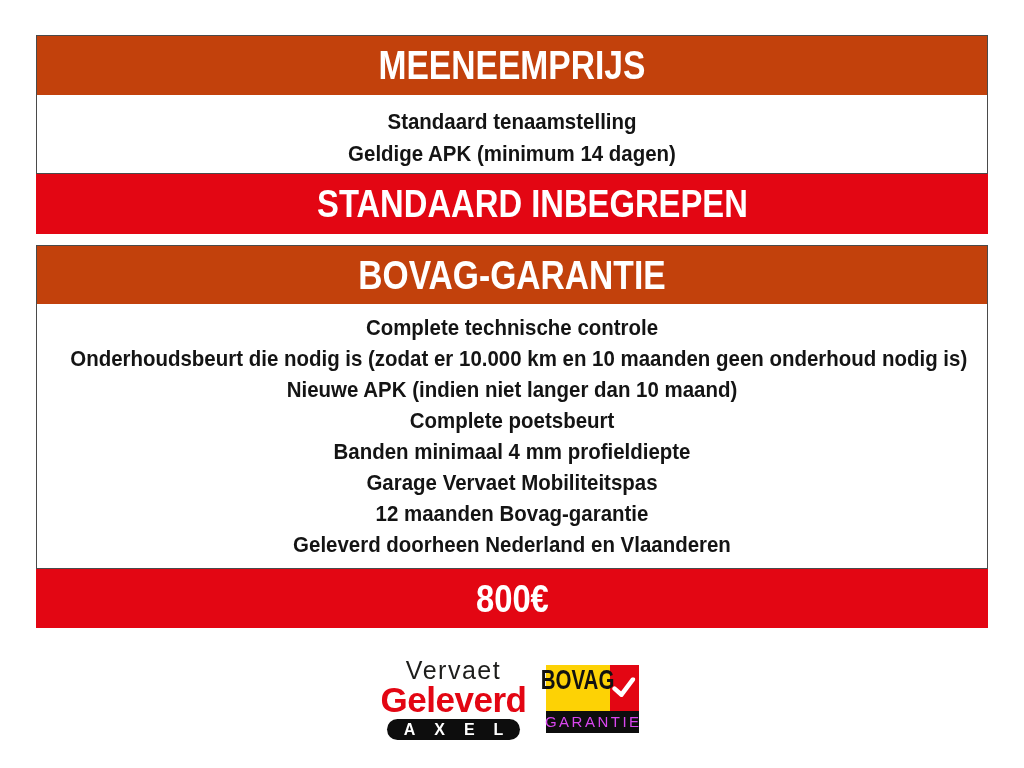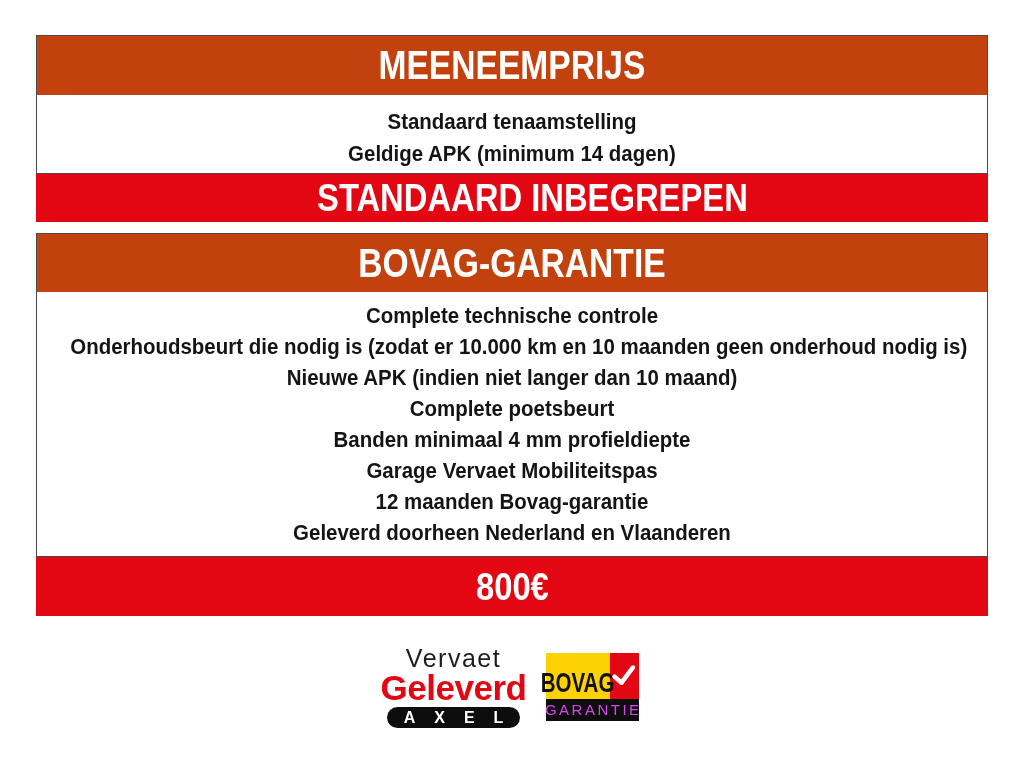--- a/index.html
+++ b/index.html
@@ -31,21 +31,21 @@
   .box2 .box-body .line { line-height: 31px; }
 
   
   .red-bar {
     background: #e30613; display: flex; align-items: center; justify-content: center;
   }
   .red-bar .bar-text {
     color: #ffffff; font-weight: 700; font-size: 39px;
     display: inline-block; transform: scaleX(0.84); transform-origin: center; white-space: nowrap;
   }
-  .red-bar.bar1 { height: 48px; padding-left: 40px; }
+  .red-bar.bar1 { height: 60px; padding-left: 40px; }
   .red-bar.bar2 { height: 59px; }
   .section-gap { height: 11px; background: #ffffff; }
 
   
   .footer { display: flex; align-items: center; justify-content: center; gap: 24px; margin-top: 29px; }
 
   .vervaet-logo { display: flex; flex-direction: column; align-items: center; width: 136px; }
   .vervaet-garage { font-size: 25px; color: #1d1d1b; letter-spacing: 1.5px; line-height: 26px; }
   .vervaet-name { font-size: 35px; font-weight: 700; color: #e30613; line-height: 33px; letter-spacing: -0.5px; }
   .axel-pill {
@@ -53,21 +53,21 @@
     display: flex; align-items: center; justify-content: center;
   }
   .axel-pill .axel-text {
     color: #ffffff; font-weight: 700; font-size: 16px; letter-spacing: 19px; margin-right: -19px;
   }
 
   .bovag-logo { width: 93px; height: 68px; display: flex; flex-direction: column; }
   .bovag-top { display: flex; height: 46px; }
   .bovag-yellow {
     width: 64px; height: 46px; background: #fdd205;
-    display: flex; align-items: flex-end; justify-content: center;
+    display: flex; align-items: flex-start; justify-content: center;
   }
   .bovag-yellow .bovag-text {
     color: #111111; font-weight: 700; font-size: 27px;
     display: inline-block; transform: scaleX(0.76); transform-origin: center;
   }
   .bovag-red {
     width: 29px; height: 46px; background: #e30613;
     display: flex; align-items: center; justify-content: center;
   }
   .bovag-bottom {

